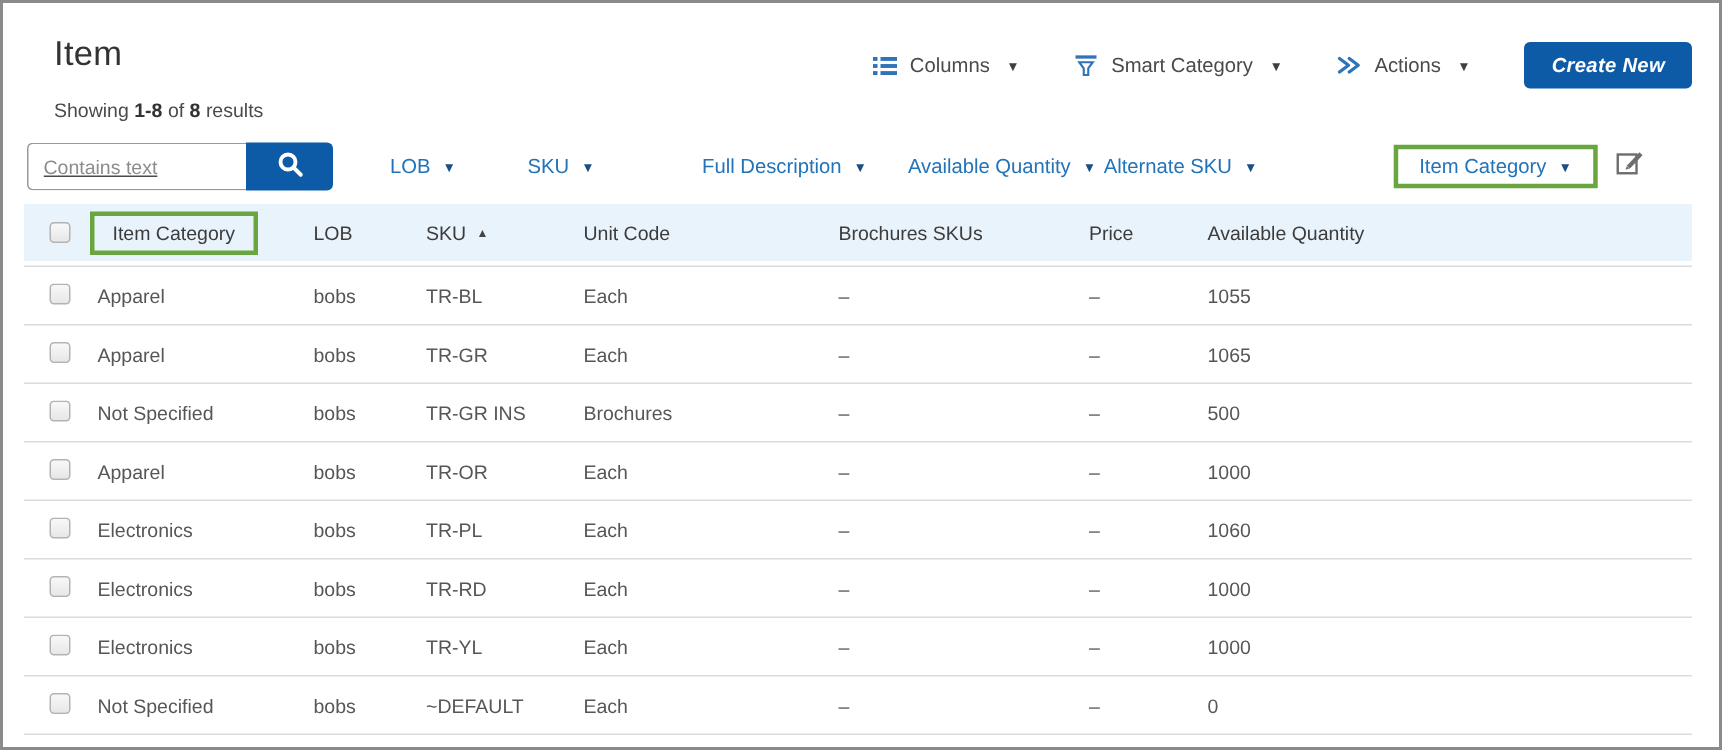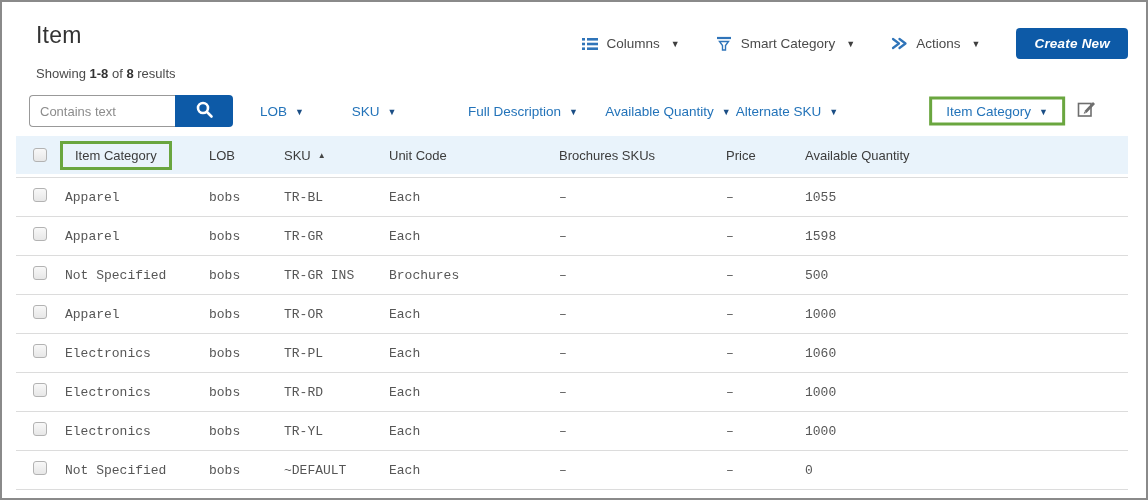--- a/index.html
+++ b/index.html
@@ -22,21 +22,21 @@
   .tool svg { display:block; }
   .caret-dark { font-size:9px; color:#3f3f3f; margin-left:2px; }
   .btn-primary {
     background:#0d5aa7; color:#fff; border:none; border-radius:4px;
     font-family:"Liberation Sans",sans-serif; font-size:13.5px; font-weight:bold;
     padding:8px 18px; min-width:104px; height:31px; cursor:pointer; letter-spacing:.2px;font-style:italic;
   }
 
   
   .filter-row { position:relative; height:32px; margin-top:14px; }
-  .search-group { position:absolute; left:27px; top:0; display:flex; height:48px; }
+  .search-group { position:absolute; left:16px; top:0; display:flex; height:48px;text-decoration:underline; }
   .search-group input {
     width:146px; height:32px; border:1px solid #999; border-right:none;
     border-radius:4px 0 0 4px; padding:0 10px; font-size:13px;
     font-family:"Liberation Sans",sans-serif; color:#333; outline:none;
   }
   .search-group input::placeholder { color:#8c8c8c; }
   .search-btn { width:58px; height:32px; background:#0d5aa7; border:none; border-radius:0 4px 4px 0;
     display:flex; align-items:center; justify-content:center; cursor:pointer; }
 
   .fdrop {
@@ -50,21 +50,21 @@
 
   
   .table { margin:9px 18px 0 14px; }
   .grid-row { display:grid; grid-template-columns:43px 148px 75px 105px 170px 167px 79px 1fr; align-items:center; }
   .thead { background:#e9f3fb; height:38px; font-size:13px; color:#3c3c3c; }
   .th { padding-left:2px; display:flex; align-items:center; white-space:nowrap; }
   .th-highlight { display:inline-flex; align-items:center; border:3px solid #6aa63f; padding:4px 12px; margin-left:-1px; background:transparent; }
   .sort-arrow { font-size:8px; color:#454545; margin-left:7px; }
 
   .tbody { margin-top:3px; border-bottom:1px solid #dcdcdc; }
-  .trow { height:39px; border-top:1px solid #dcdcdc; font-size:13px; color:#565656; cursor:pointer;font-family:Liberation Mono, monospace; }
+  .trow { height:39px; border-top:1px solid #dcdcdc; font-size:13px; color:#565656; cursor:pointer; }
   .td { padding-left:2px; white-space:nowrap; overflow:hidden; }
   .td.first-data { padding-left:6px; }
 
   .checkbox {
     width:14px; height:14px; margin-left:15px; border:1px solid #b3b3b3; border-radius:3px;
     background:linear-gradient(#f8f8f8,#e7e7e7); display:inline-block; cursor:pointer;
   }
 </style>
 </head>
 <body>
@@ -209,21 +209,21 @@
       </div>
 
       <div class="grid-row trow">
         <div class="td"><span class="checkbox"></span></div>
         <div class="td first-data">Apparel</div>
         <div class="td">bobs</div>
         <div class="td">TR-GR</div>
         <div class="td">Each</div>
         <div class="td">–</div>
         <div class="td">–</div>
-        <div class="td">1598</div>
+        <div class="td">1065</div>
       </div>
 
       <div class="grid-row trow">
         <div class="td"><span class="checkbox"></span></div>
         <div class="td first-data">Not Specified</div>
         <div class="td">bobs</div>
         <div class="td">TR-GR INS</div>
         <div class="td">Brochures</div>
         <div class="td">–</div>
         <div class="td">–</div>

